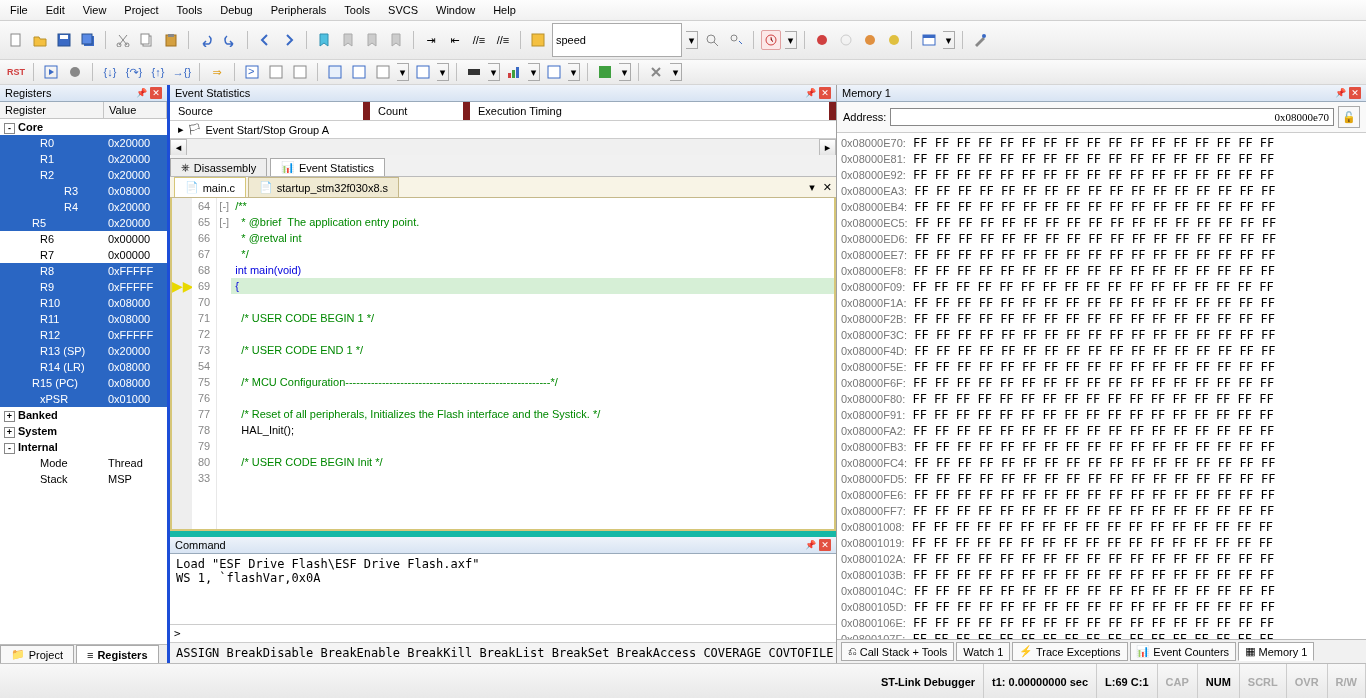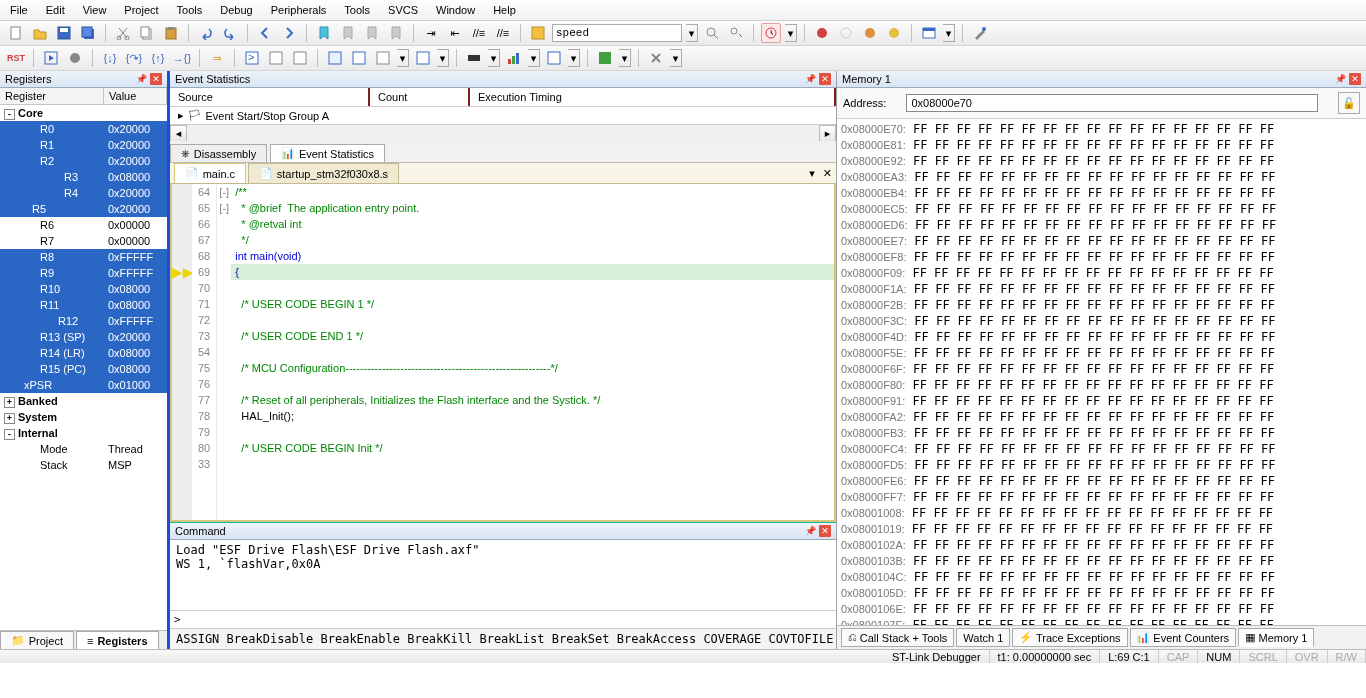--- a/index.html
+++ b/index.html
@@ -4,21 +4,21 @@
 <style>
 * { box-sizing: border-box; margin: 0; padding: 0; font-family: "Segoe UI", Tahoma, sans-serif; font-size: 11px; }
 body { background: #fff; color: #000; overflow: hidden; }
 
 .menubar { display: flex; gap: 18px; padding: 4px 10px; background: linear-gradient(#fdfdfd,#f1f1f1); border-bottom: 1px solid #d0d0d0; }
 .menubar span { cursor: pointer; }
 
 .toolbar { display: flex; align-items: center; gap: 4px; padding: 2px 6px; background: linear-gradient(#fbfbfb,#eaeaea); border-bottom: 1px solid #d5d5d5; }
 .tb-btn { width: 20px; height: 20px; display: inline-flex; align-items: center; justify-content: center; border: 1px solid transparent; border-radius: 2px; cursor: pointer; }
 .sep { width: 1px; height: 18px; background: #c0c0c0; margin: 0 3px; }
-.tb-input { width: 130px; height: 18px; border: 1px solid #aaa; padding: 0 3px; font-family: Liberation Mono, monospace; }
+.tb-input { width: 130px; height: 34px; border: 1px solid #aaa; padding: 0 3px; }
 .dd { width: 12px; height: 18px; border: 1px solid #aaa; border-left: none; display:flex;align-items:center;justify-content:center; }
 
 .main-area { display: flex; height: calc(100vh - 120px); }
 .left-col { width: 170px; display: flex; flex-direction: column; border-right: 3px solid #1d4ed8; }
 .mid-col { flex: 1; display: flex; flex-direction: column; min-width: 0; }
 .right-col { width: 530px; display: flex; flex-direction: column; border-left: 1px solid #a0a0a0; }
 
 .panel-header { background: linear-gradient(#eef3fa,#d8e4f3); padding: 2px 5px; font-size: 11px; border-bottom: 1px solid #9ab; display: flex; justify-content: space-between; align-items: center; }
 .panel-header .ctrls { display: flex; gap: 2px; }
 .panel-header .ctrls span { width: 12px; height: 12px; display: inline-flex; align-items:center; justify-content:center; cursor:pointer; font-size:9px; }
@@ -33,21 +33,21 @@
 .reg-row.sel { background:#2a66c3; color:#fff; }
 .reg-row .c1 { width:104px; padding-left:4px; } .reg-row .c2 { flex:1; padding-left:4px; }
 .reg-row.group { font-weight:bold; }
 .tree-pm { display:inline-block; width:11px; height:11px; border:1px solid #888; line-height:9px; text-align:center; font-size:9px; margin-right:3px; background:#fff; color:#000; }
 
 .bottom-tabs { display:flex; background:#eee; border-top:1px solid #bbb; }
 .bottom-tabs .tab { padding:2px 10px; border:1px solid #aaa; border-bottom:none; margin-right:2px; background:#f8f8f8; cursor:pointer; display:flex; align-items:center; gap:4px; }
 .bottom-tabs .tab.active { background:#fff; font-weight:bold; }
 
 .event-table { display:flex; background:#fff; border-bottom:1px solid #ccc; }
-.event-table .col { padding:3px 8px; border-right:2px solid #7f1d1d; }
+.event-table .col { padding:3px 8px; border-right:7px solid #7f1d1d; }
 .event-scrollbar { height:17px; background:#f0f0f0; border-top:1px solid #ccc; display:flex; align-items:center; }
 .event-scrollbar .arrow { width:17px; height:17px; border:1px solid #bbb; background:linear-gradient(#fff,#e5e5e5); display:flex;align-items:center;justify-content:center; }
 .event-scrollbar .track { flex:1; }
 
 .file-tabs-row { background:#f8f4e6; border-bottom:1px solid #c5b88a; display:flex; align-items:center; gap:2px; padding:0 4px; }
 .file-tab { padding:3px 10px; background:#f0ead3; border:1px solid #c5b88a; border-bottom:none; display:flex; align-items:center; gap:4px; cursor:pointer; }
 .file-tab.active { background:#fff; border-color:#d6c678; }
 
 .inner-tabs { background:#f1f1f1; border-bottom:1px solid #bbb; display:flex; align-items:flex-end; padding-top:3px; }
 .inner-tab { padding:2px 10px; border:1px solid #aaa; border-bottom:none; margin-right:3px; background:#eee; display:flex; align-items:center; gap:4px; cursor:pointer; }
@@ -55,38 +55,38 @@
 
 .editor-wrap { flex:1; display:flex; background:#fff; border:2px solid #d6c678; border-top:none; min-height:0; }
 .gutter { background:#fff; border-right:1px solid #e8e8e8; text-align:right; color:#888; font-family:'Consolas',monospace; font-size:12px; line-height:16px; padding:0 6px; }
 .fold-gutter { width:14px; background:#fff; font-family:monospace; font-size:10px; line-height:16px; text-align:center; color:#888; }
 .code { flex:1; font-family:'Consolas',monospace; font-size:12px; line-height:16px; white-space:pre; overflow:hidden; }
 .code .line { height:16px; padding-left:4px; }
 .cmt { color:#008800; } .kw { color:#0000dd; } .hl { background:#d6efd6; }
 .bp-gutter { width:20px; background:#eee; }
 .bp-mark { color:#e8d800; font-size:14px; line-height:16px; }
 
-.command-panel { border-top:1px solid #14b8a6; }
+.command-panel { border-top:6px solid #14b8a6; }
 .command-body { font-family:'Consolas',monospace; font-size:12px; padding:3px 6px; height:70px; background:#fff; }
 .command-input { border-top:1px solid #ccc; padding:2px 4px; display:flex; }
 .command-input span.prompt { font-family:monospace; }
 .command-suggest { background:#f4f4f4; border-top:1px solid #ccc; padding:3px 6px; font-family:'Consolas',monospace; font-size:12px; white-space:pre; overflow:hidden; }
 
-.mem-addr-row { padding:4px 6px; border-bottom:1px solid #ccc; background:#f9f9f9; display:flex; align-items:center; gap:20px; }
-.mem-addr-row input { flex:1; border:1px solid #888; padding:2px 4px; font-family:Liberation Sans, sans-serif; }
+.mem-addr-row { padding:4px 6px; border-bottom:1px solid #ccc; background:#f9f9f9; display:flex; align-items:center; gap:4px; }
+.mem-addr-row input { flex:1; border:1px solid #888; padding:2px 4px; font-family:Liberation Serif, serif;text-align:right; }
 .lock-btn { width:22px; height:22px; border:1px solid #aaa; display:flex;align-items:center;justify-content:center; }
 
 .mem-dump { flex:1; overflow:hidden; font-family:'Consolas',monospace; font-size:12px; line-height:16px; padding:2px 4px; white-space:pre; }
 .mem-addr { color:#777; }
 
 .right-bottom-tabs { display:flex; background:#f1f1f1; border-top:1px solid #bbb; padding:2px 4px; gap:2px; }
 .right-bottom-tabs .tab { padding:2px 6px; border:1px solid #aaa; background:#fafafa; display:flex; align-items:center; gap:3px; cursor:pointer; font-size:11px; }
 .right-bottom-tabs .tab.active { background:#fff; border-bottom-color:#fff; }
 
-.statusbar { display:flex; background:linear-gradient(#f8f8f8,#e8e8e8); border-top:1px solid #bbb; font-size:11px; height:14px; align-items:center; }
+.statusbar { display:flex; background:linear-gradient(#f8f8f8,#e8e8e8); border-top:1px solid #bbb; font-size:11px; height:36px; align-items:center;font-weight:bold; }
 .statusbar .cell { padding:0 8px; border-right:1px solid #ccc; height:100%; display:flex; align-items:center; }
 .statusbar .spacer { flex:1; }
 
 svg { display:block; }
 </style>
 </head>
 <body>
 
 <div class="menubar">
   <span>File</span>
@@ -418,37 +418,37 @@
         </div>
         <div class="reg-row sel">
           <span class="c1" style="padding-left:40px">R10</span>
           <span class="c2">0x08000</span>
         </div>
         <div class="reg-row sel">
           <span class="c1" style="padding-left:40px">R11</span>
           <span class="c2">0x08000</span>
         </div>
         <div class="reg-row sel">
-          <span class="c1" style="padding-left:58px">R12</span>
+          <span class="c1" style="padding-left:40px">R12</span>
           <span class="c2">0xFFFFF</span>
         </div>
         <div class="reg-row sel">
           <span class="c1" style="padding-left:40px">R13 (SP)</span>
           <span class="c2">0x20000</span>
         </div>
         <div class="reg-row sel">
           <span class="c1" style="padding-left:40px">R14 (LR)</span>
           <span class="c2">0x08000</span>
         </div>
         <div class="reg-row sel">
-          <span class="c1" style="padding-left:40px">R15 (PC)</span>
+          <span class="c1" style="padding-left:32px">R15 (PC)</span>
           <span class="c2">0x08000</span>
         </div>
         <div class="reg-row sel">
-          <span class="c1" style="padding-left:24px">xPSR</span>
+          <span class="c1" style="padding-left:40px">xPSR</span>
           <span class="c2">0x01000</span>
         </div>
         <div class="reg-row group">
           <span class="c1"><span class="tree-pm">+</span>Banked</span>
           <span class="c2"></span>
         </div>
         <div class="reg-row group">
           <span class="c1"><span class="tree-pm">+</span>System</span>
           <span class="c2"></span>
         </div>

